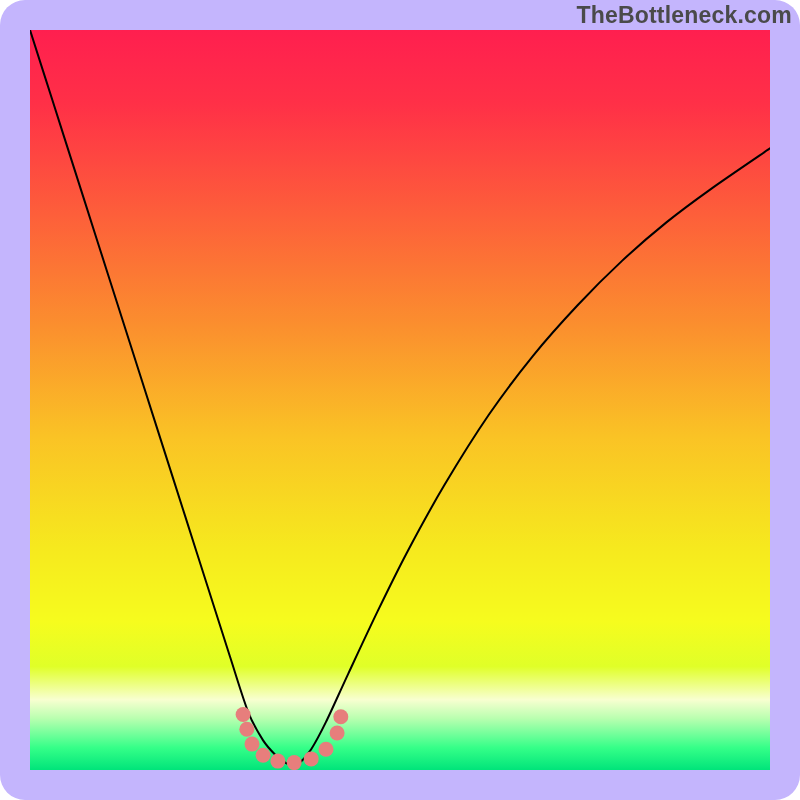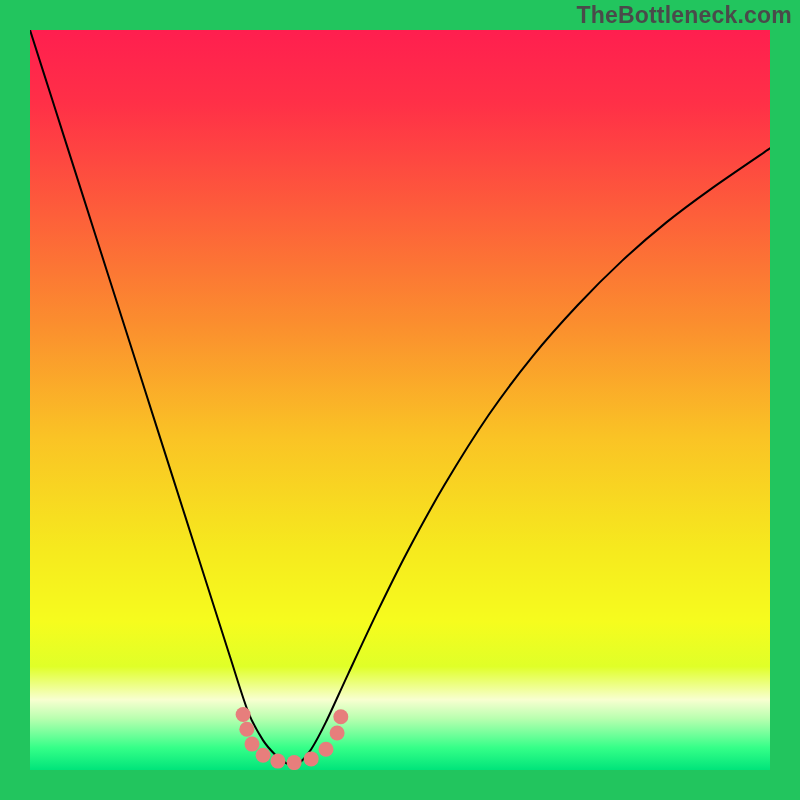--- a/index.html
+++ b/index.html
@@ -8,21 +8,22 @@
     width: 800px;
     height: 800px;
     overflow: hidden;
     font-family: Arial, Helvetica, sans-serif;
     background: #fff;
   }
   .outer {
     position: relative;
     width: 800px;
     height: 800px;
-    background: #22c55e;
+    background: #c4b5fd;
+    border-radius: 25px;
   }
   .watermark {
     position: absolute;
     top: 2px;
     right: 8px;
     color: #4a4a4a;
     font-size: 23px;
     font-weight: 600;
     letter-spacing: 0.2px;
     z-index: 5;

